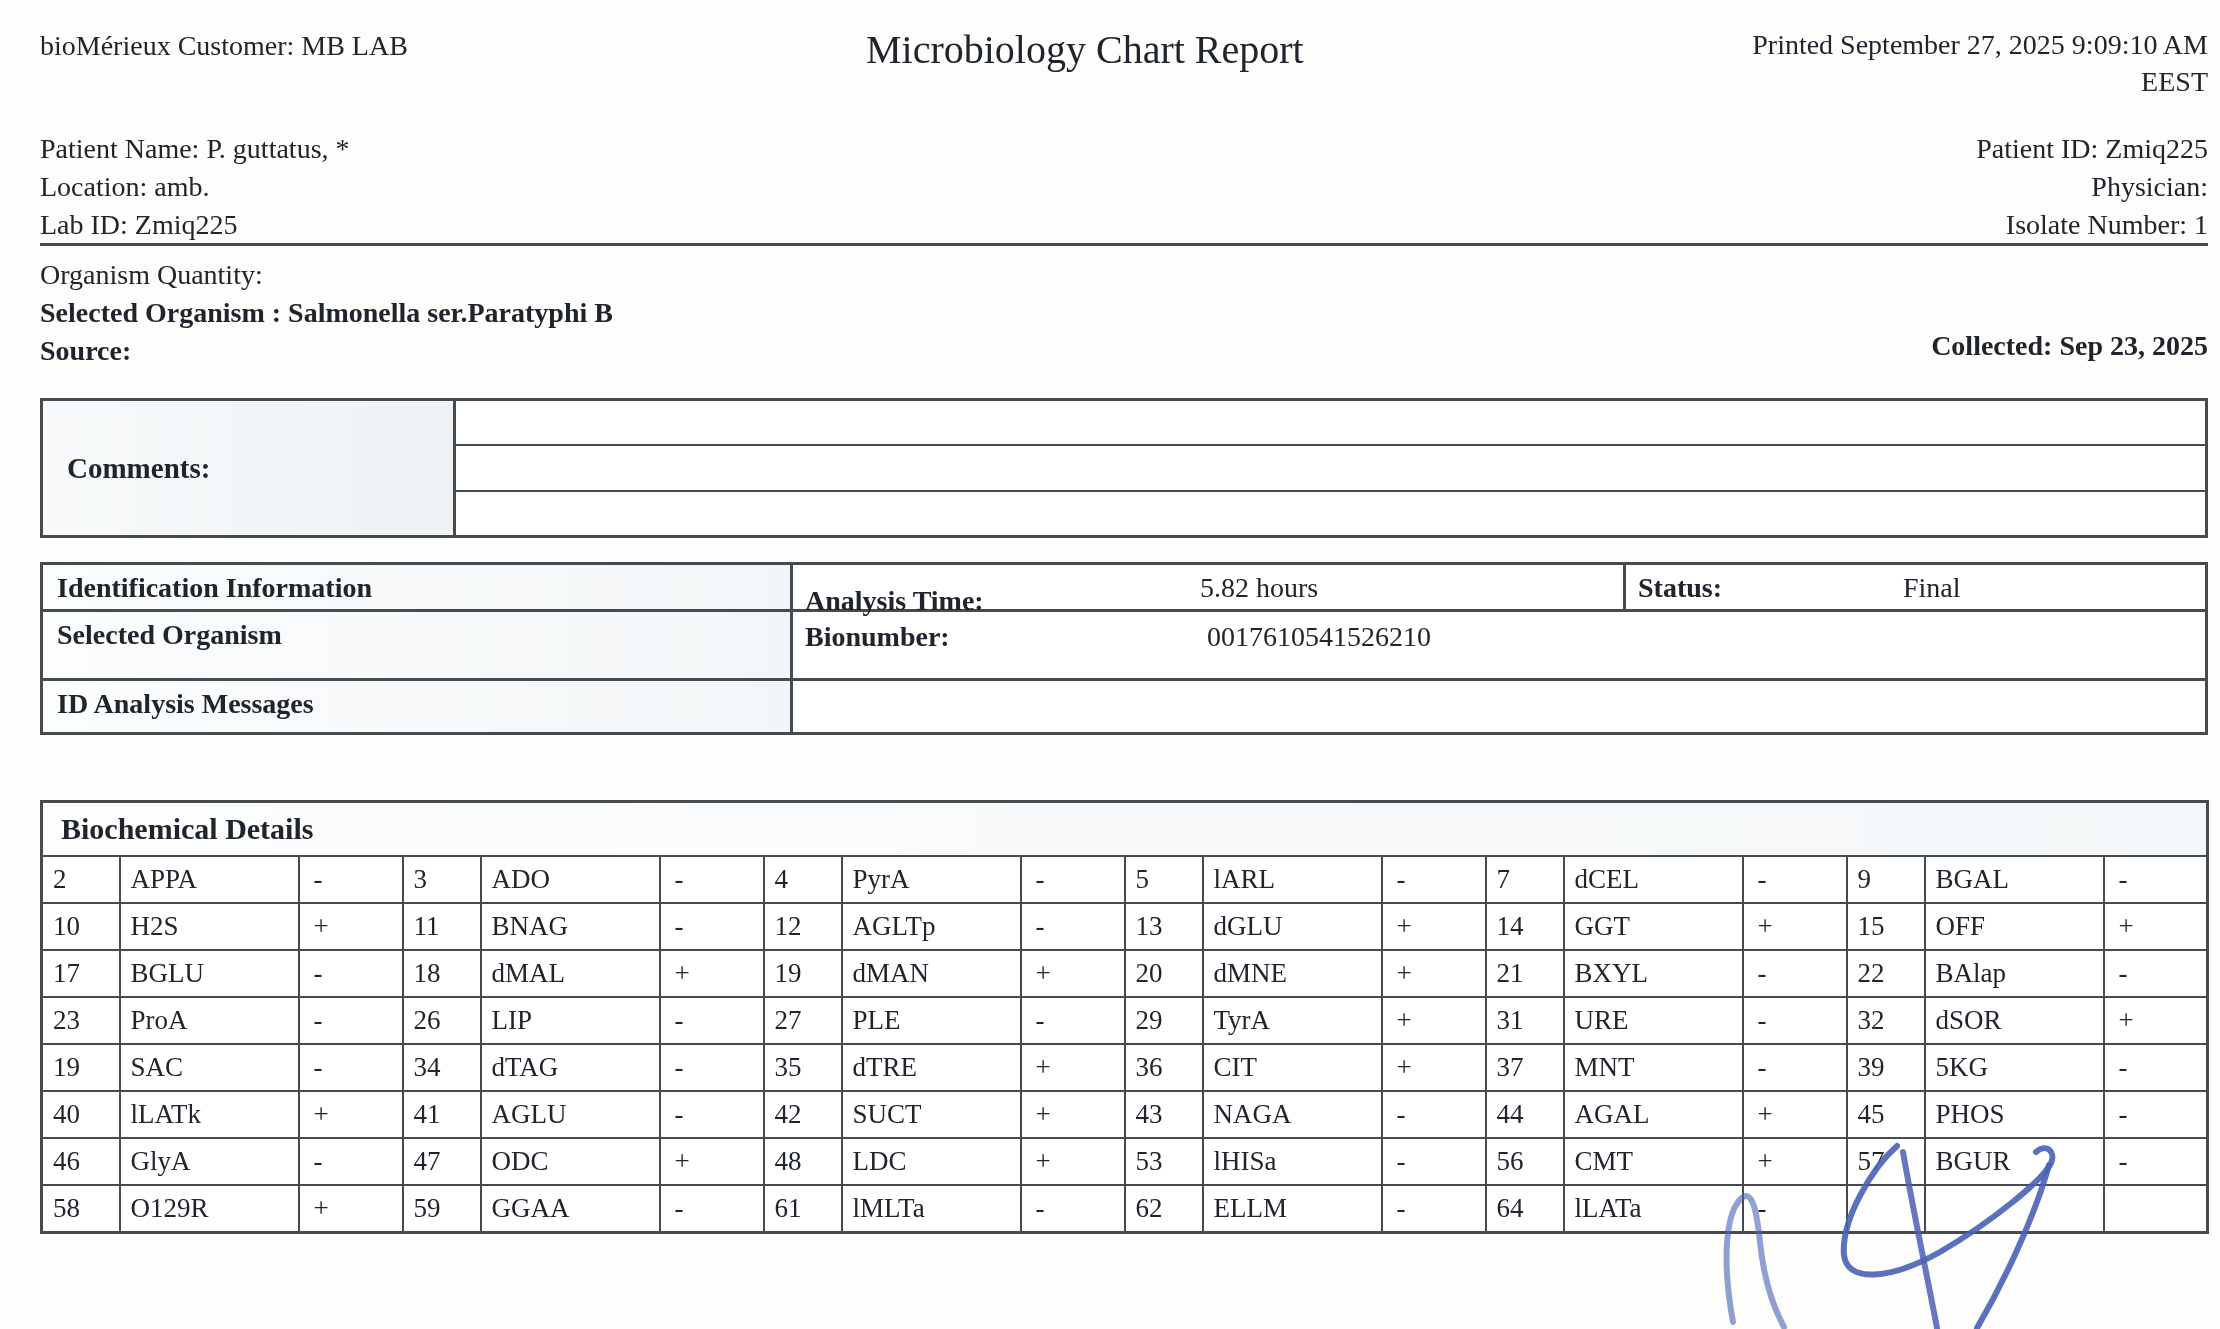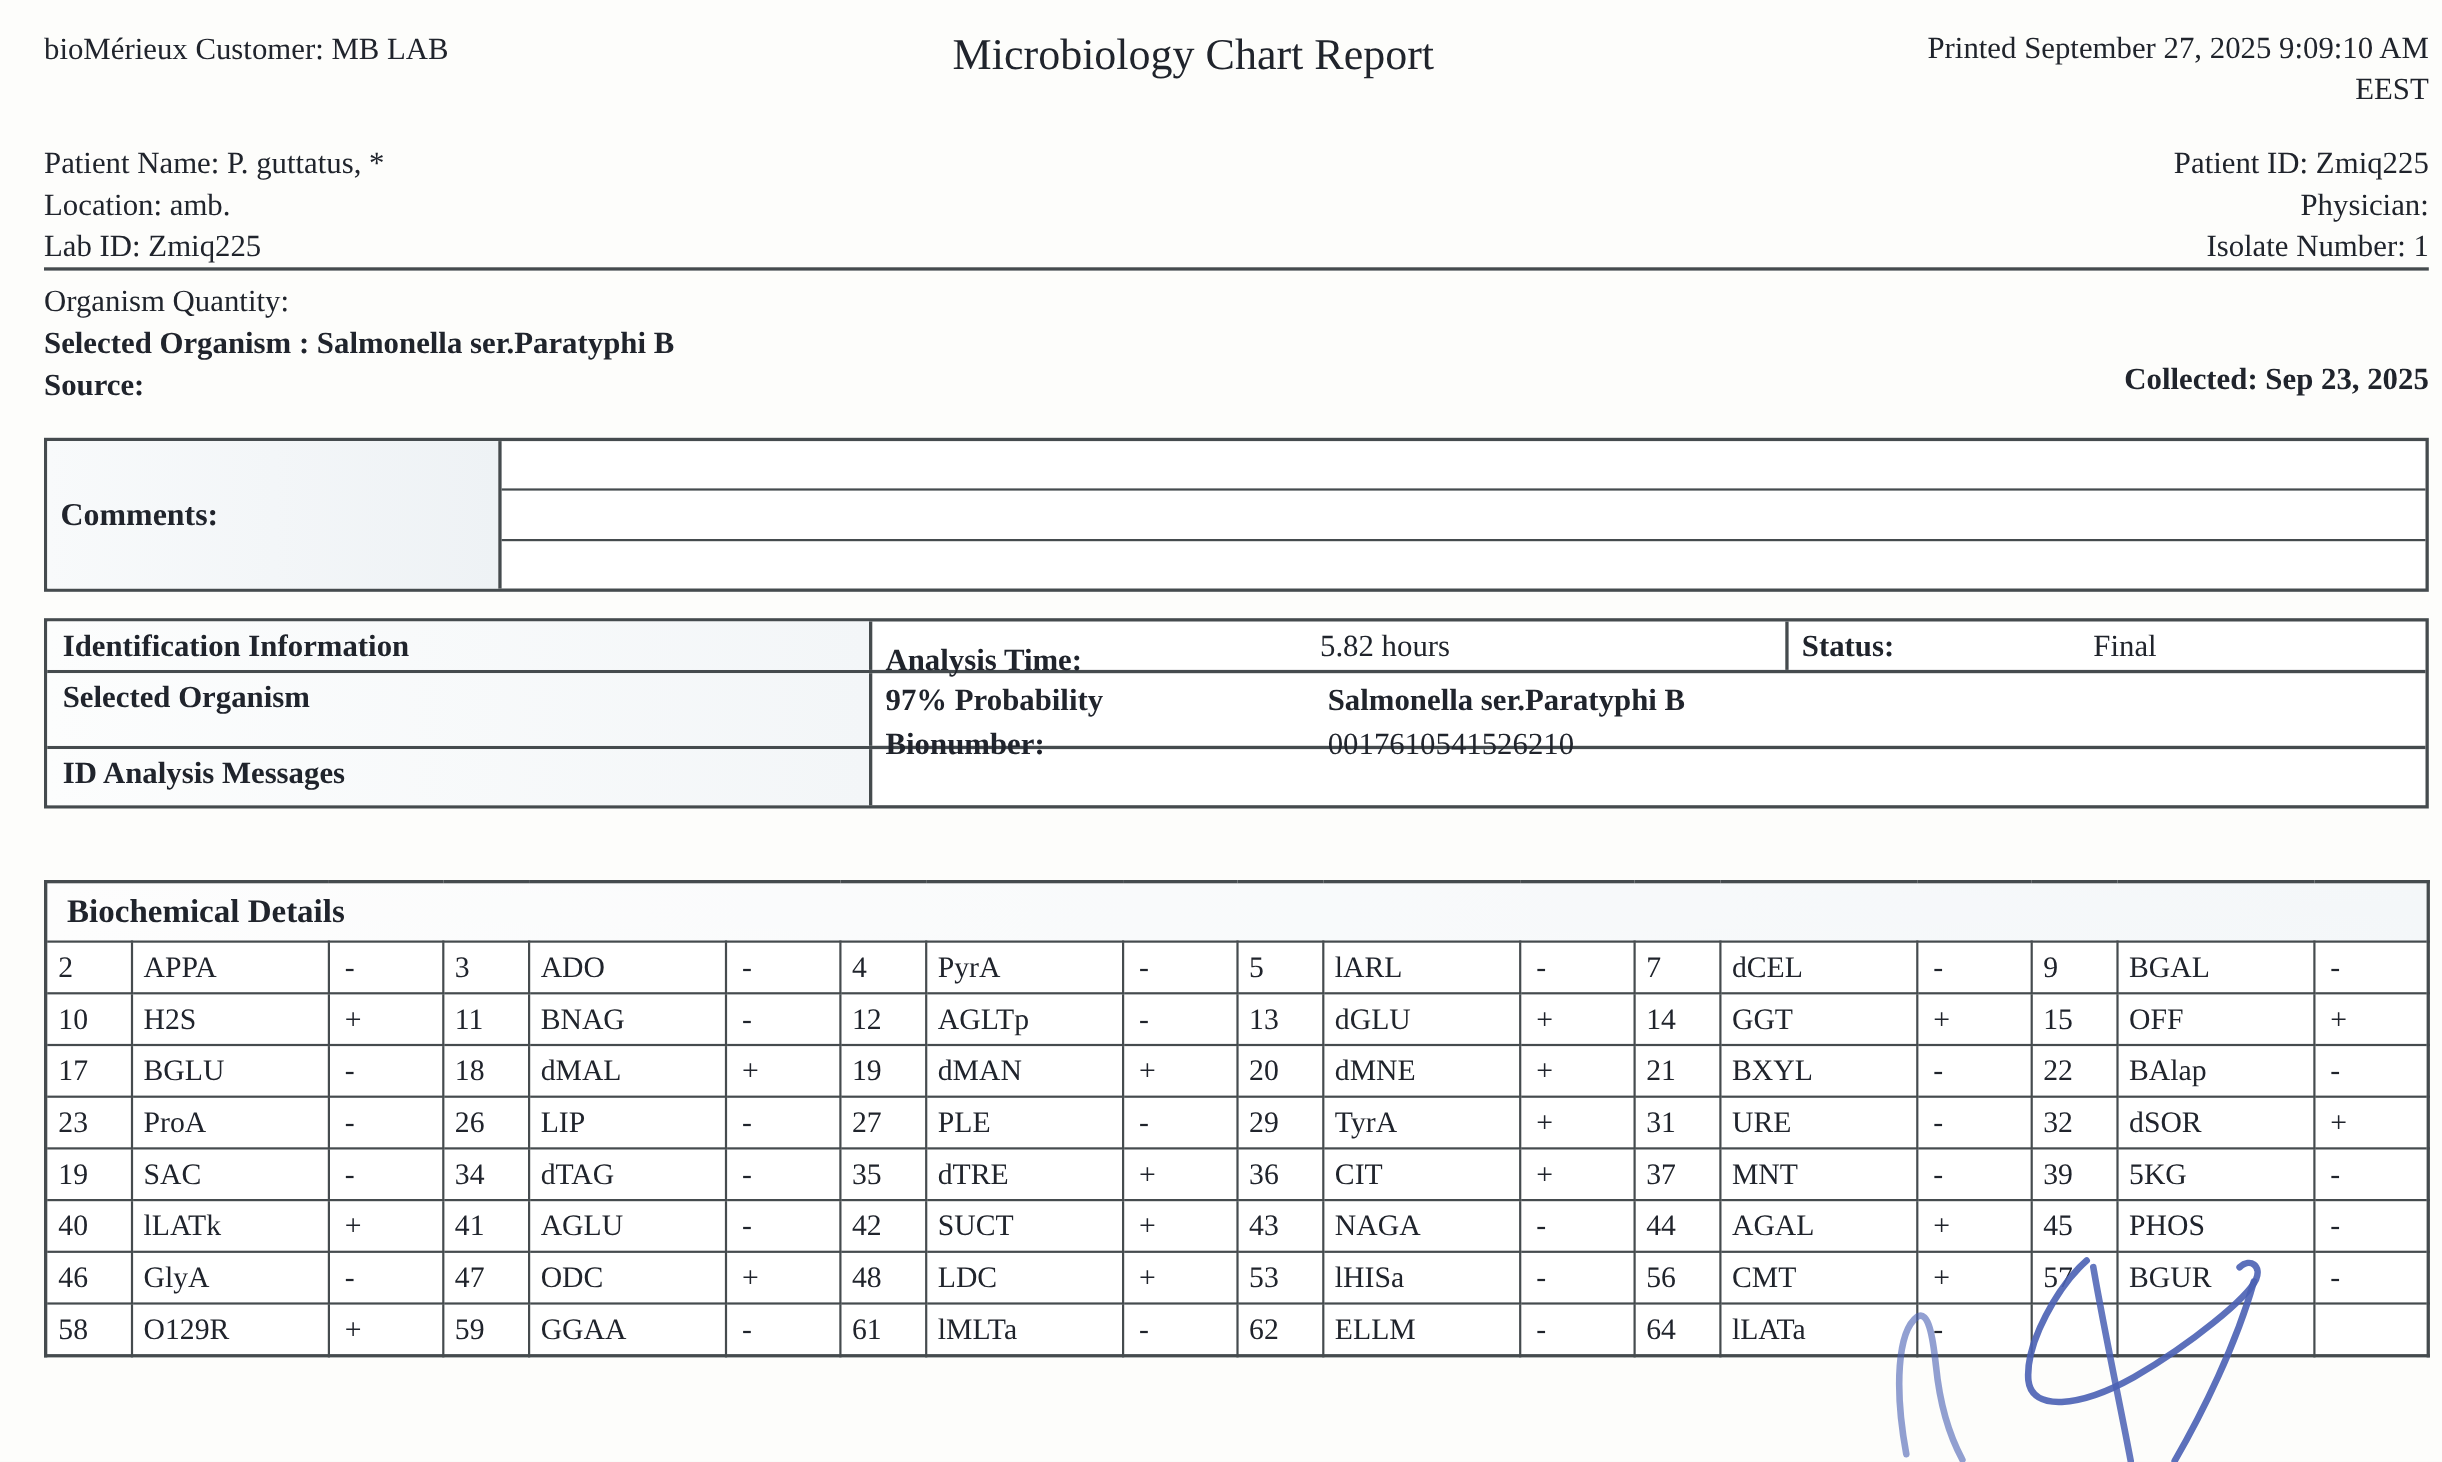--- a/index.html
+++ b/index.html
@@ -16,21 +16,21 @@
   .patient-right{position:absolute;right:12px;top:130px;font-size:28px;line-height:38px;text-align:right;}
   .rule{position:absolute;left:40px;top:243px;width:2168px;height:3px;background:#454b4e;}
   
   .organism{position:absolute;left:40px;top:256px;font-size:28px;line-height:38px;}
   .bold{font-weight:bold;}
   .collected{position:absolute;right:12px;top:330px;font-size:28px;font-weight:bold;}
   
   .comments{position:absolute;left:40px;top:398px;width:2168px;height:140px;
     border:3px solid #454b4e;display:flex;box-sizing:border-box;background:#fff;}
   .comments-label-cell{flex:0 0 413px;border-right:3px solid #454b4e;display:flex;align-items:center;
-    padding-left:12px;font-weight:bold;font-size:29px;box-sizing:border-box;
+    padding-left:24px;font-weight:bold;font-size:29px;box-sizing:border-box;
     background:linear-gradient(90deg,#f8fafb,#eef2f5);text-align:right;}
   .comment-lines{flex:1;display:flex;flex-direction:column;}
   .comment-line{flex:1;border-bottom:2px solid #454b4e;}
   .comment-line:last-child{border-bottom:none;}
   
   .id-table{position:absolute;left:40px;top:562px;width:2168px;border:3px solid #454b4e;
     font-size:28px;background:#fff;box-sizing:border-box;}
   .idr{display:flex;border-bottom:3px solid #454b4e;box-sizing:border-box;}
   .idr:last-child{border-bottom:none;}
   .id-a{flex:0 0 750px;border-right:3px solid #454b4e;font-weight:bold;
@@ -109,24 +109,20 @@
       </div>
       <div class="id-c">
         <span class="lbl">Status:</span>
         <span class="v-st">Final</span>
       </div>
     </div>
     <div class="idr idr2">
       <div class="id-a">Selected Organism</div>
       <div class="id-b2">
         <div class="id-line">
-          <span class="sub-lbl bold">97% Probability</span>
-          <span class="bold">Salmonella ser.Paratyphi B</span>
-        </div>
-        <div class="id-line">
           <span class="sub-lbl bold">Bionumber:</span>
           <span>0017610541526210</span>
         </div>
       </div>
     </div>
     <div class="idr idr3">
       <div class="id-a">ID Analysis Messages</div>
       <div class="id-b3"></div>
     </div>
   </div>

